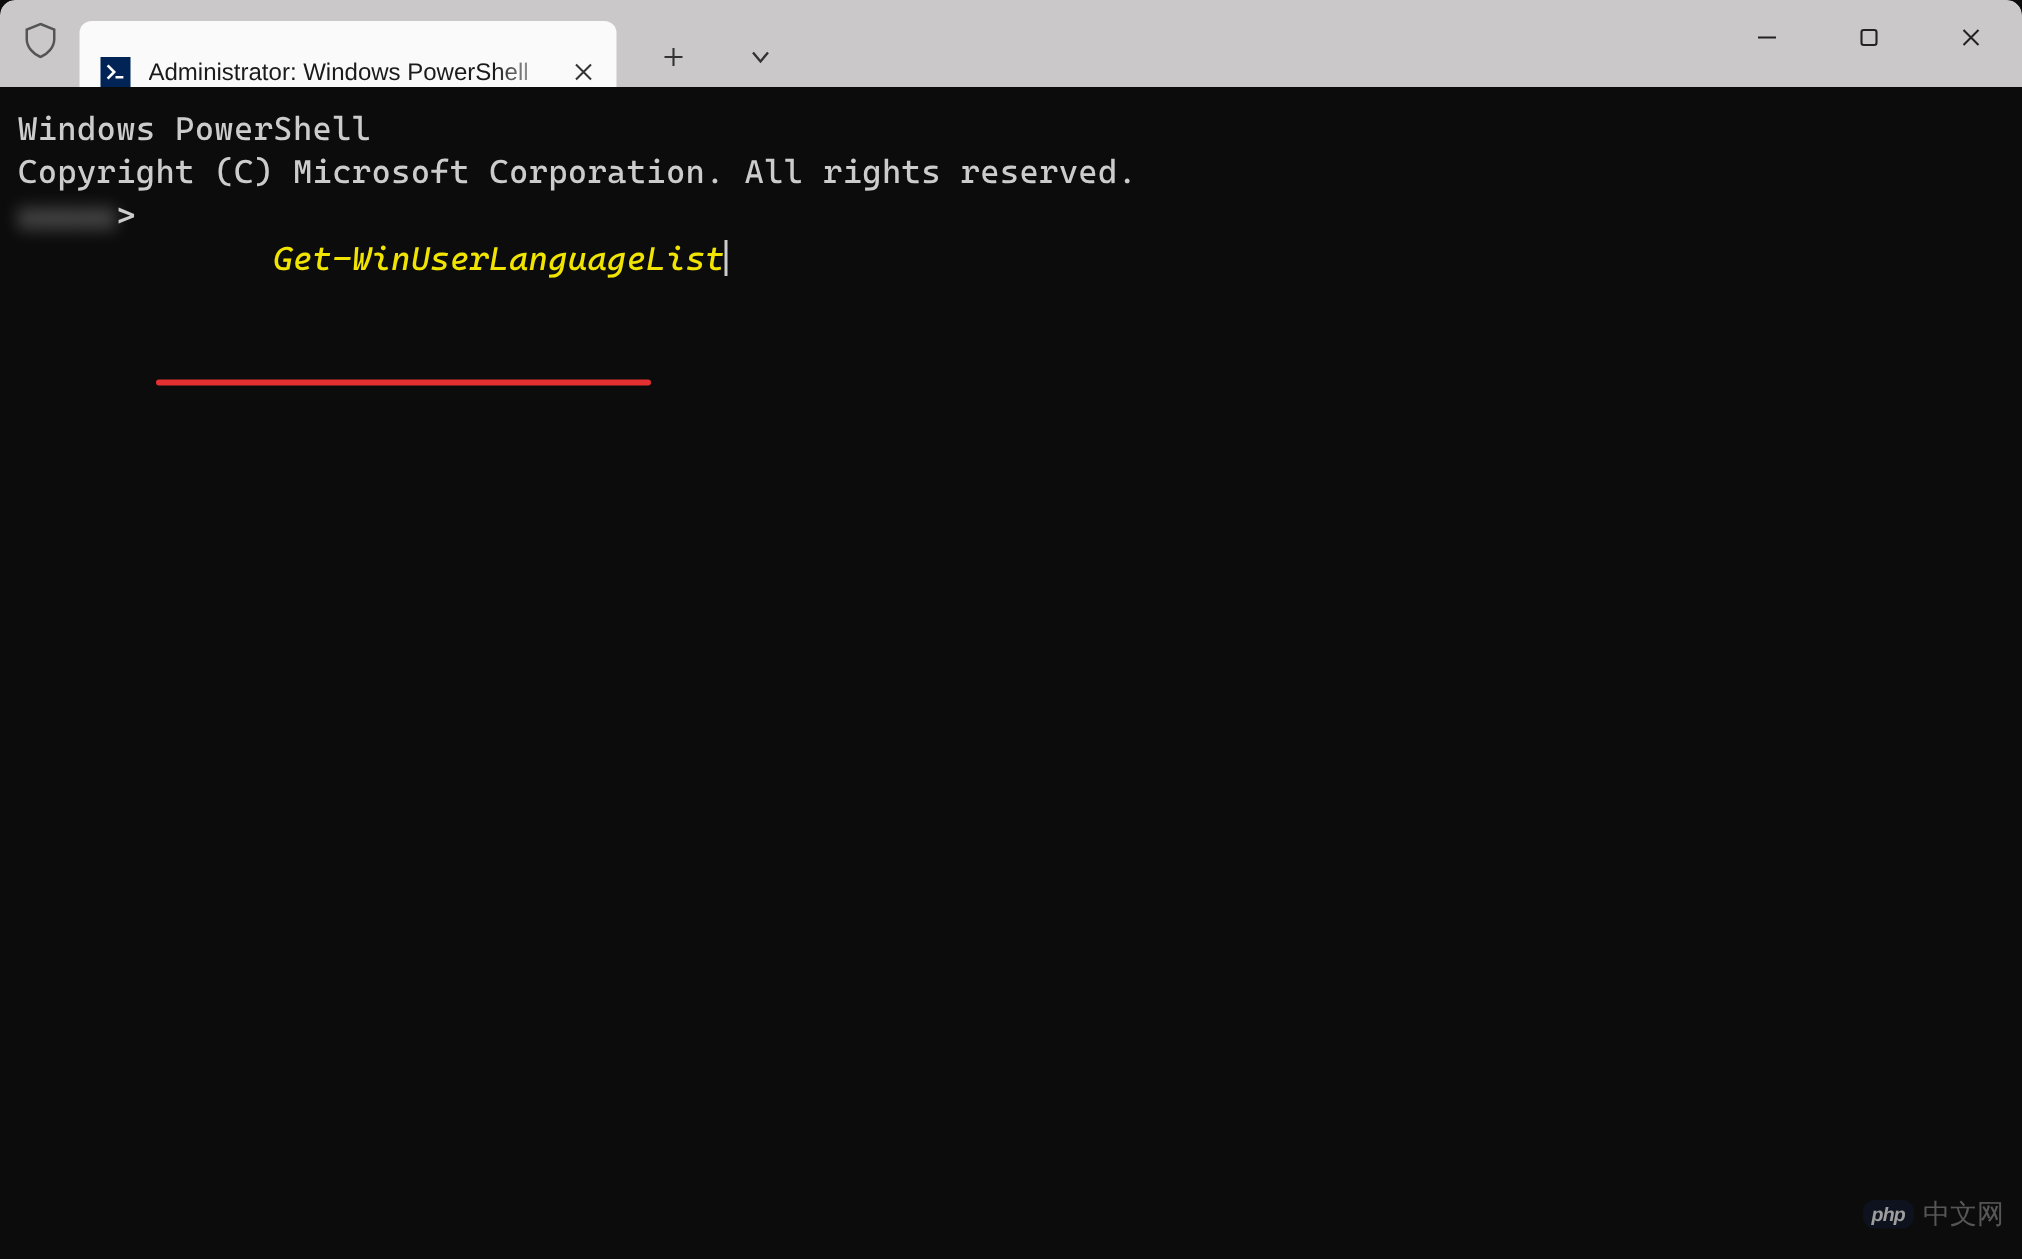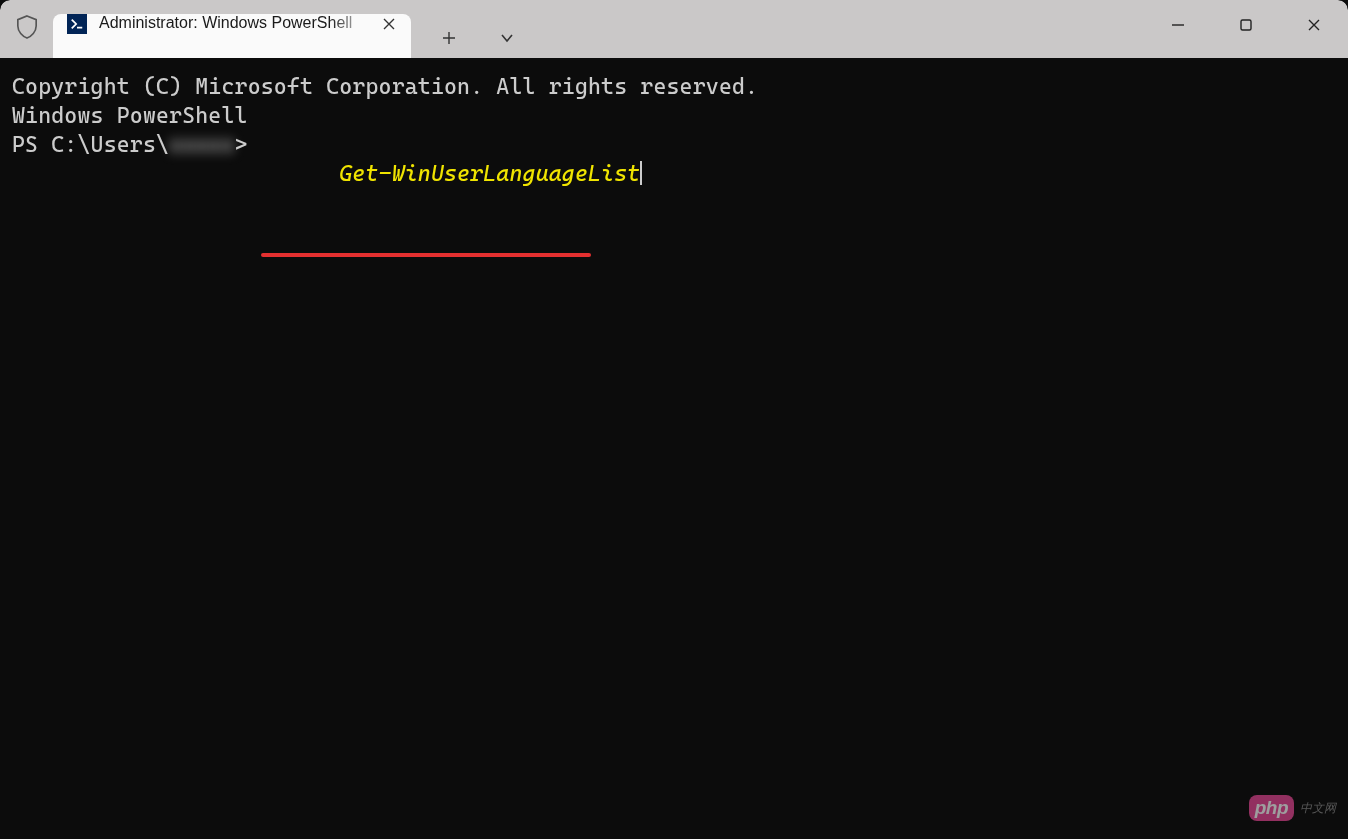--- a/index.html
+++ b/index.html
@@ -33,21 +33,21 @@
     .shield-icon svg {
       width: 22px;
       height: 24px;
     }
     .tab {
       background: #fafafa;
       height: 44px;
       width: 358px;
       border-radius: 8px 8px 0 0;
       display: flex;
-      align-items: flex-start;
+      align-items: flex-end;
       padding: 0 12px 0 14px;
       position: relative;
       margin-bottom: 0;
     }
     .tab-icon {
       width: 20px;
       height: 20px;
       background: #012456;
       display: flex;
       align-items: center;
@@ -184,34 +184,33 @@
     .watermark {
       position: absolute;
       right: 12px;
       bottom: 18px;
       display: flex;
       align-items: center;
       gap: 6px;
       opacity: 0.6;
     }
     .watermark-logo {
-      background: #ec4899;
+      background: #0f172a;
       color: #fff;
       font-family: sans-serif;
-      font-size: 19px;
+      font-size: 13px;
       font-weight: bold;
       padding: 2px 6px;
       border-radius: 8px;
       font-style: italic;
       letter-spacing: -0.5px;
     }
     .watermark-text {
       color: #888;
-      font-size: 12px;
-      font-style: italic;
+      font-size: 18px;
     }
   </style>
 </head>
 <body>
 
 <div class="titlebar">
   <div class="shield-area">
     <span class="shield-icon">
       <svg viewBox="0 0 24 26" fill="none">
         <path d="M12 1 L22 5 V12 C22 18 17 23 12 25 C7 23 2 18 2 12 V5 Z" stroke="#555" stroke-width="1.8" fill="none"></path>
@@ -259,26 +258,25 @@
     </div>
     <div class="win-btn">
       <svg viewBox="0 0 14 14">
         <path d="M2 2 L12 12 M12 2 L2 12" stroke="#222" stroke-width="1.4"></path>
       </svg>
     </div>
   </div>
 </div>
 
 <div class="terminal">
+  <div class="terminal-line">Windows PowerShell</div>
   <div class="terminal-line">Copyright (C) Microsoft Corporation. All rights reserved.</div>
-  <div class="terminal-line">Windows PowerShell</div>
   <div class="terminal-line"></div>
   <div class="terminal-line"></div>
   <div class="prompt-line">
-    <span class="prompt-prefix">PS C:\Users\</span>
     <span class="prompt-user-blur">xxxxx</span>
     <span class="prompt-suffix">&gt; </span>
     <span class="prompt-command">
       <span>Get-WinUserLanguageList</span><span class="cursor"></span>
       <span class="underline"></span>
     </span>
   </div>
 </div>
 
 <div class="watermark">

